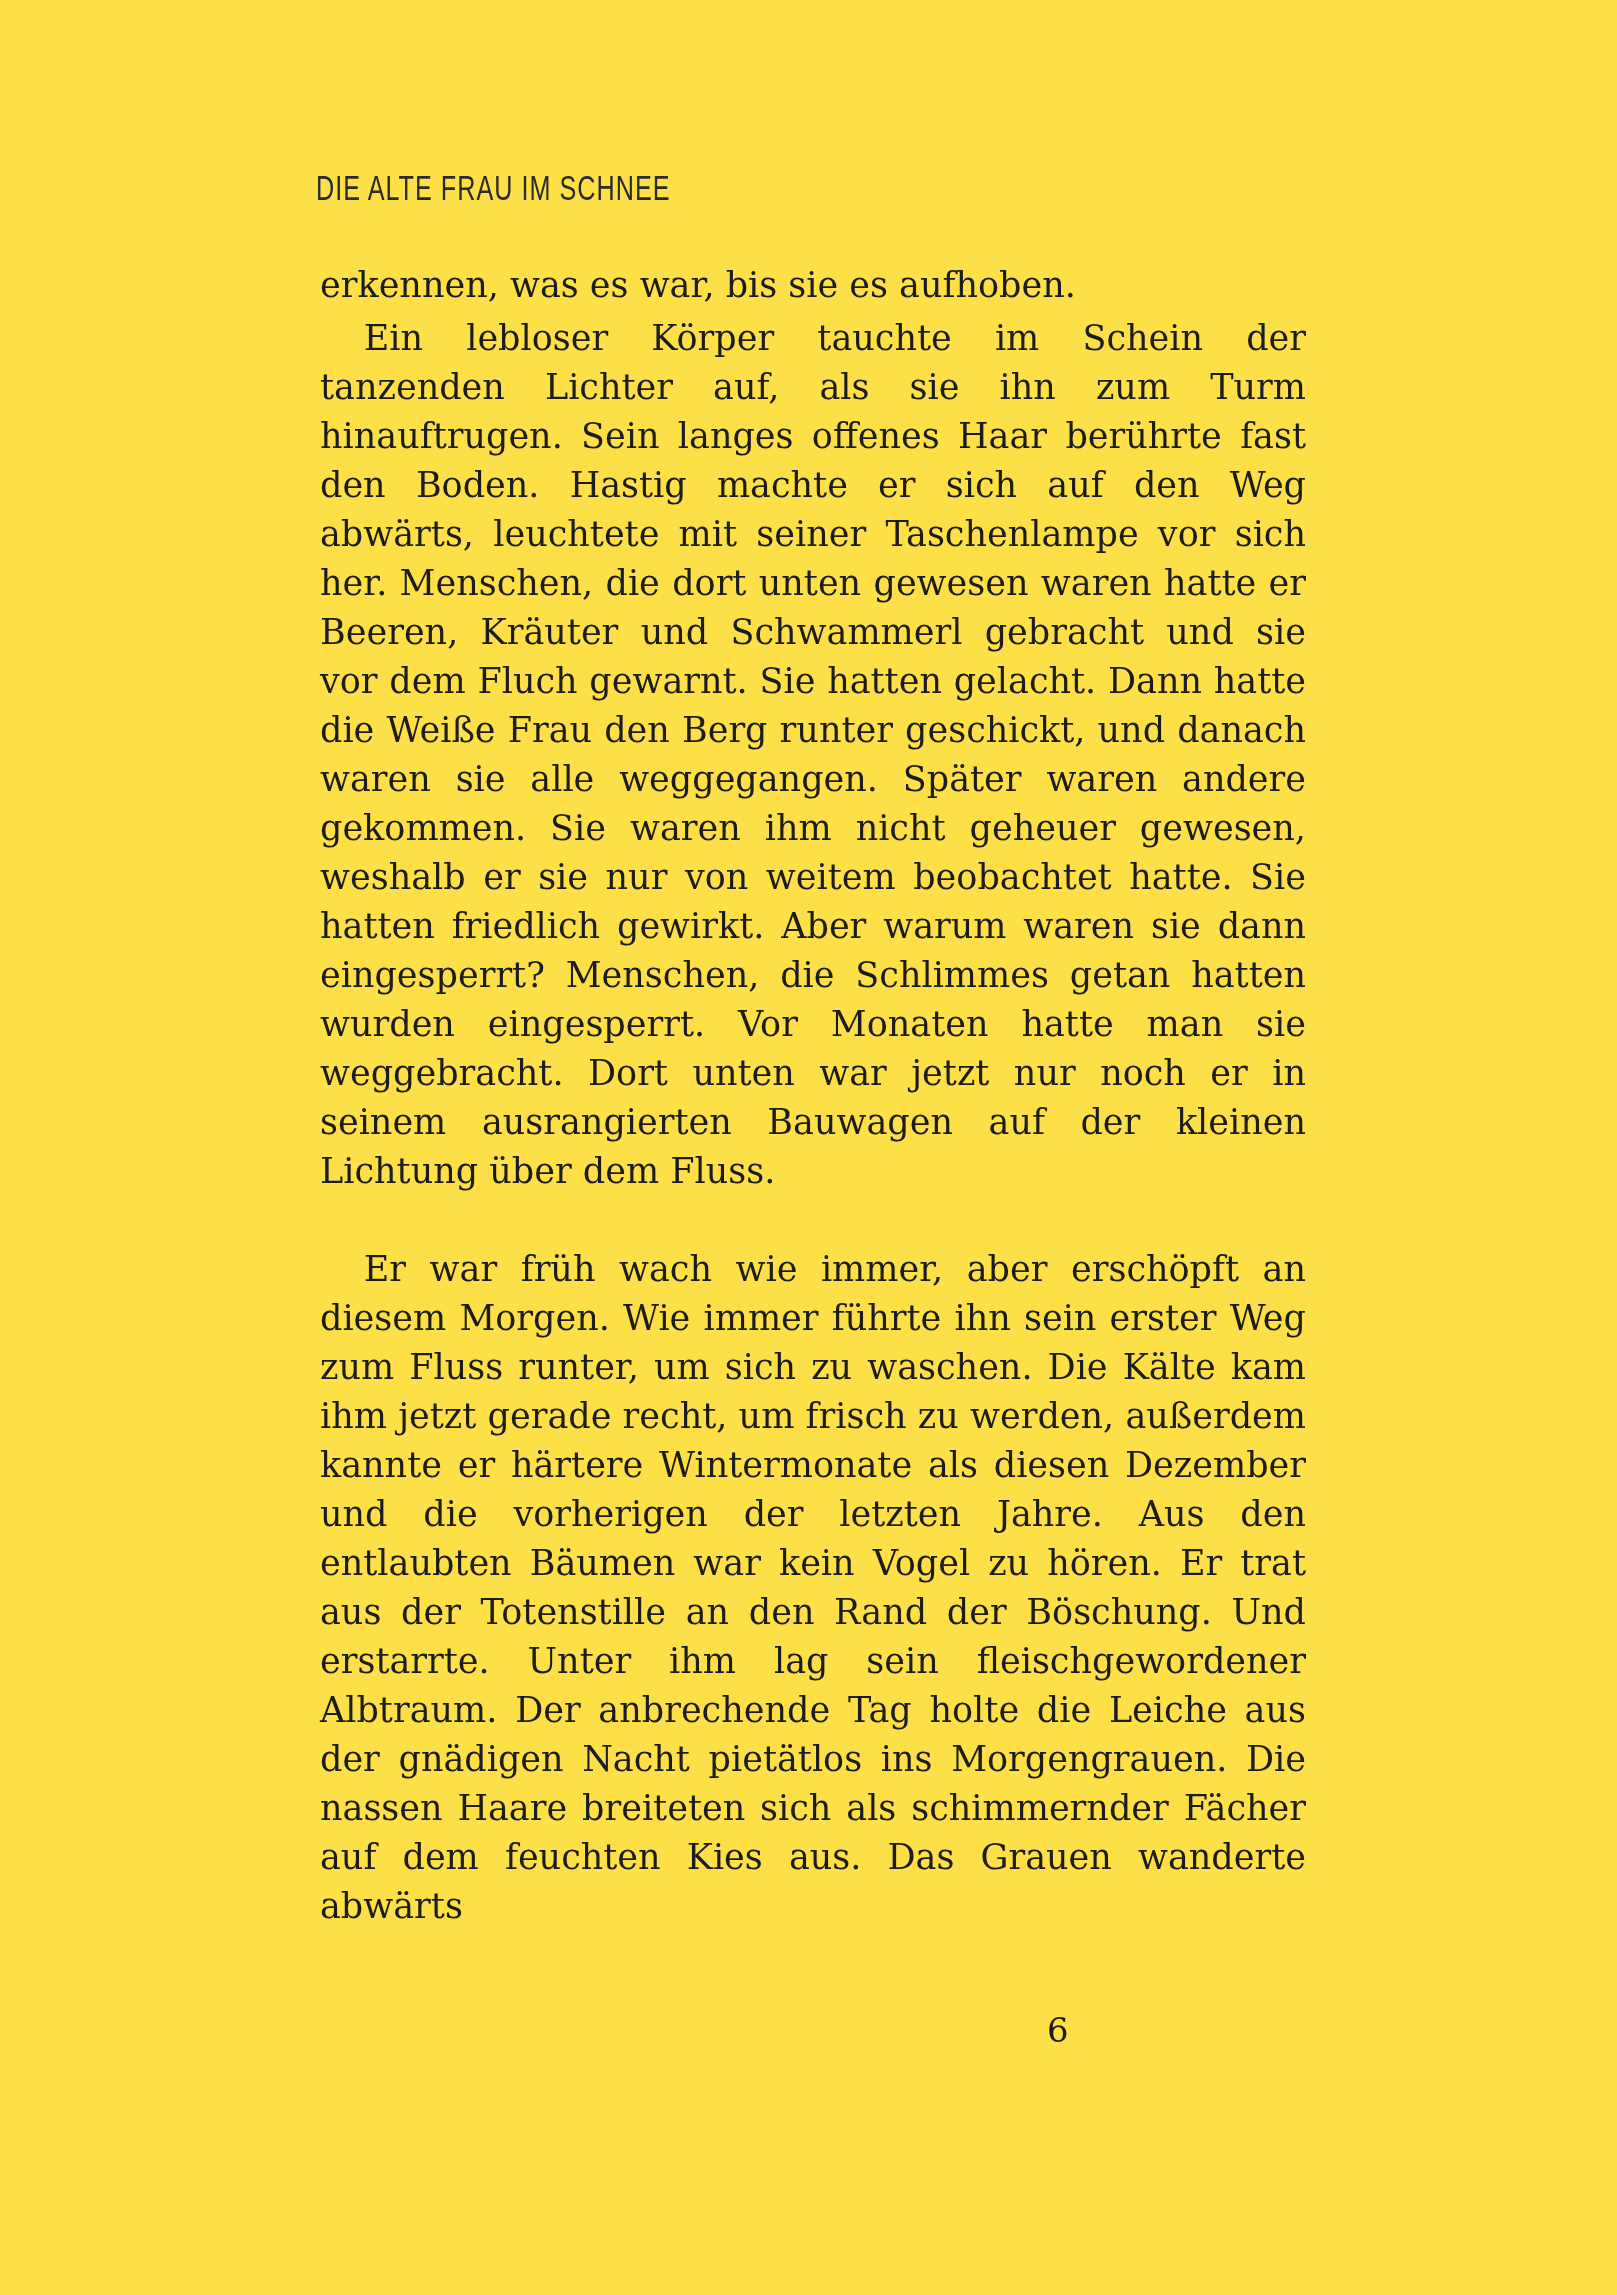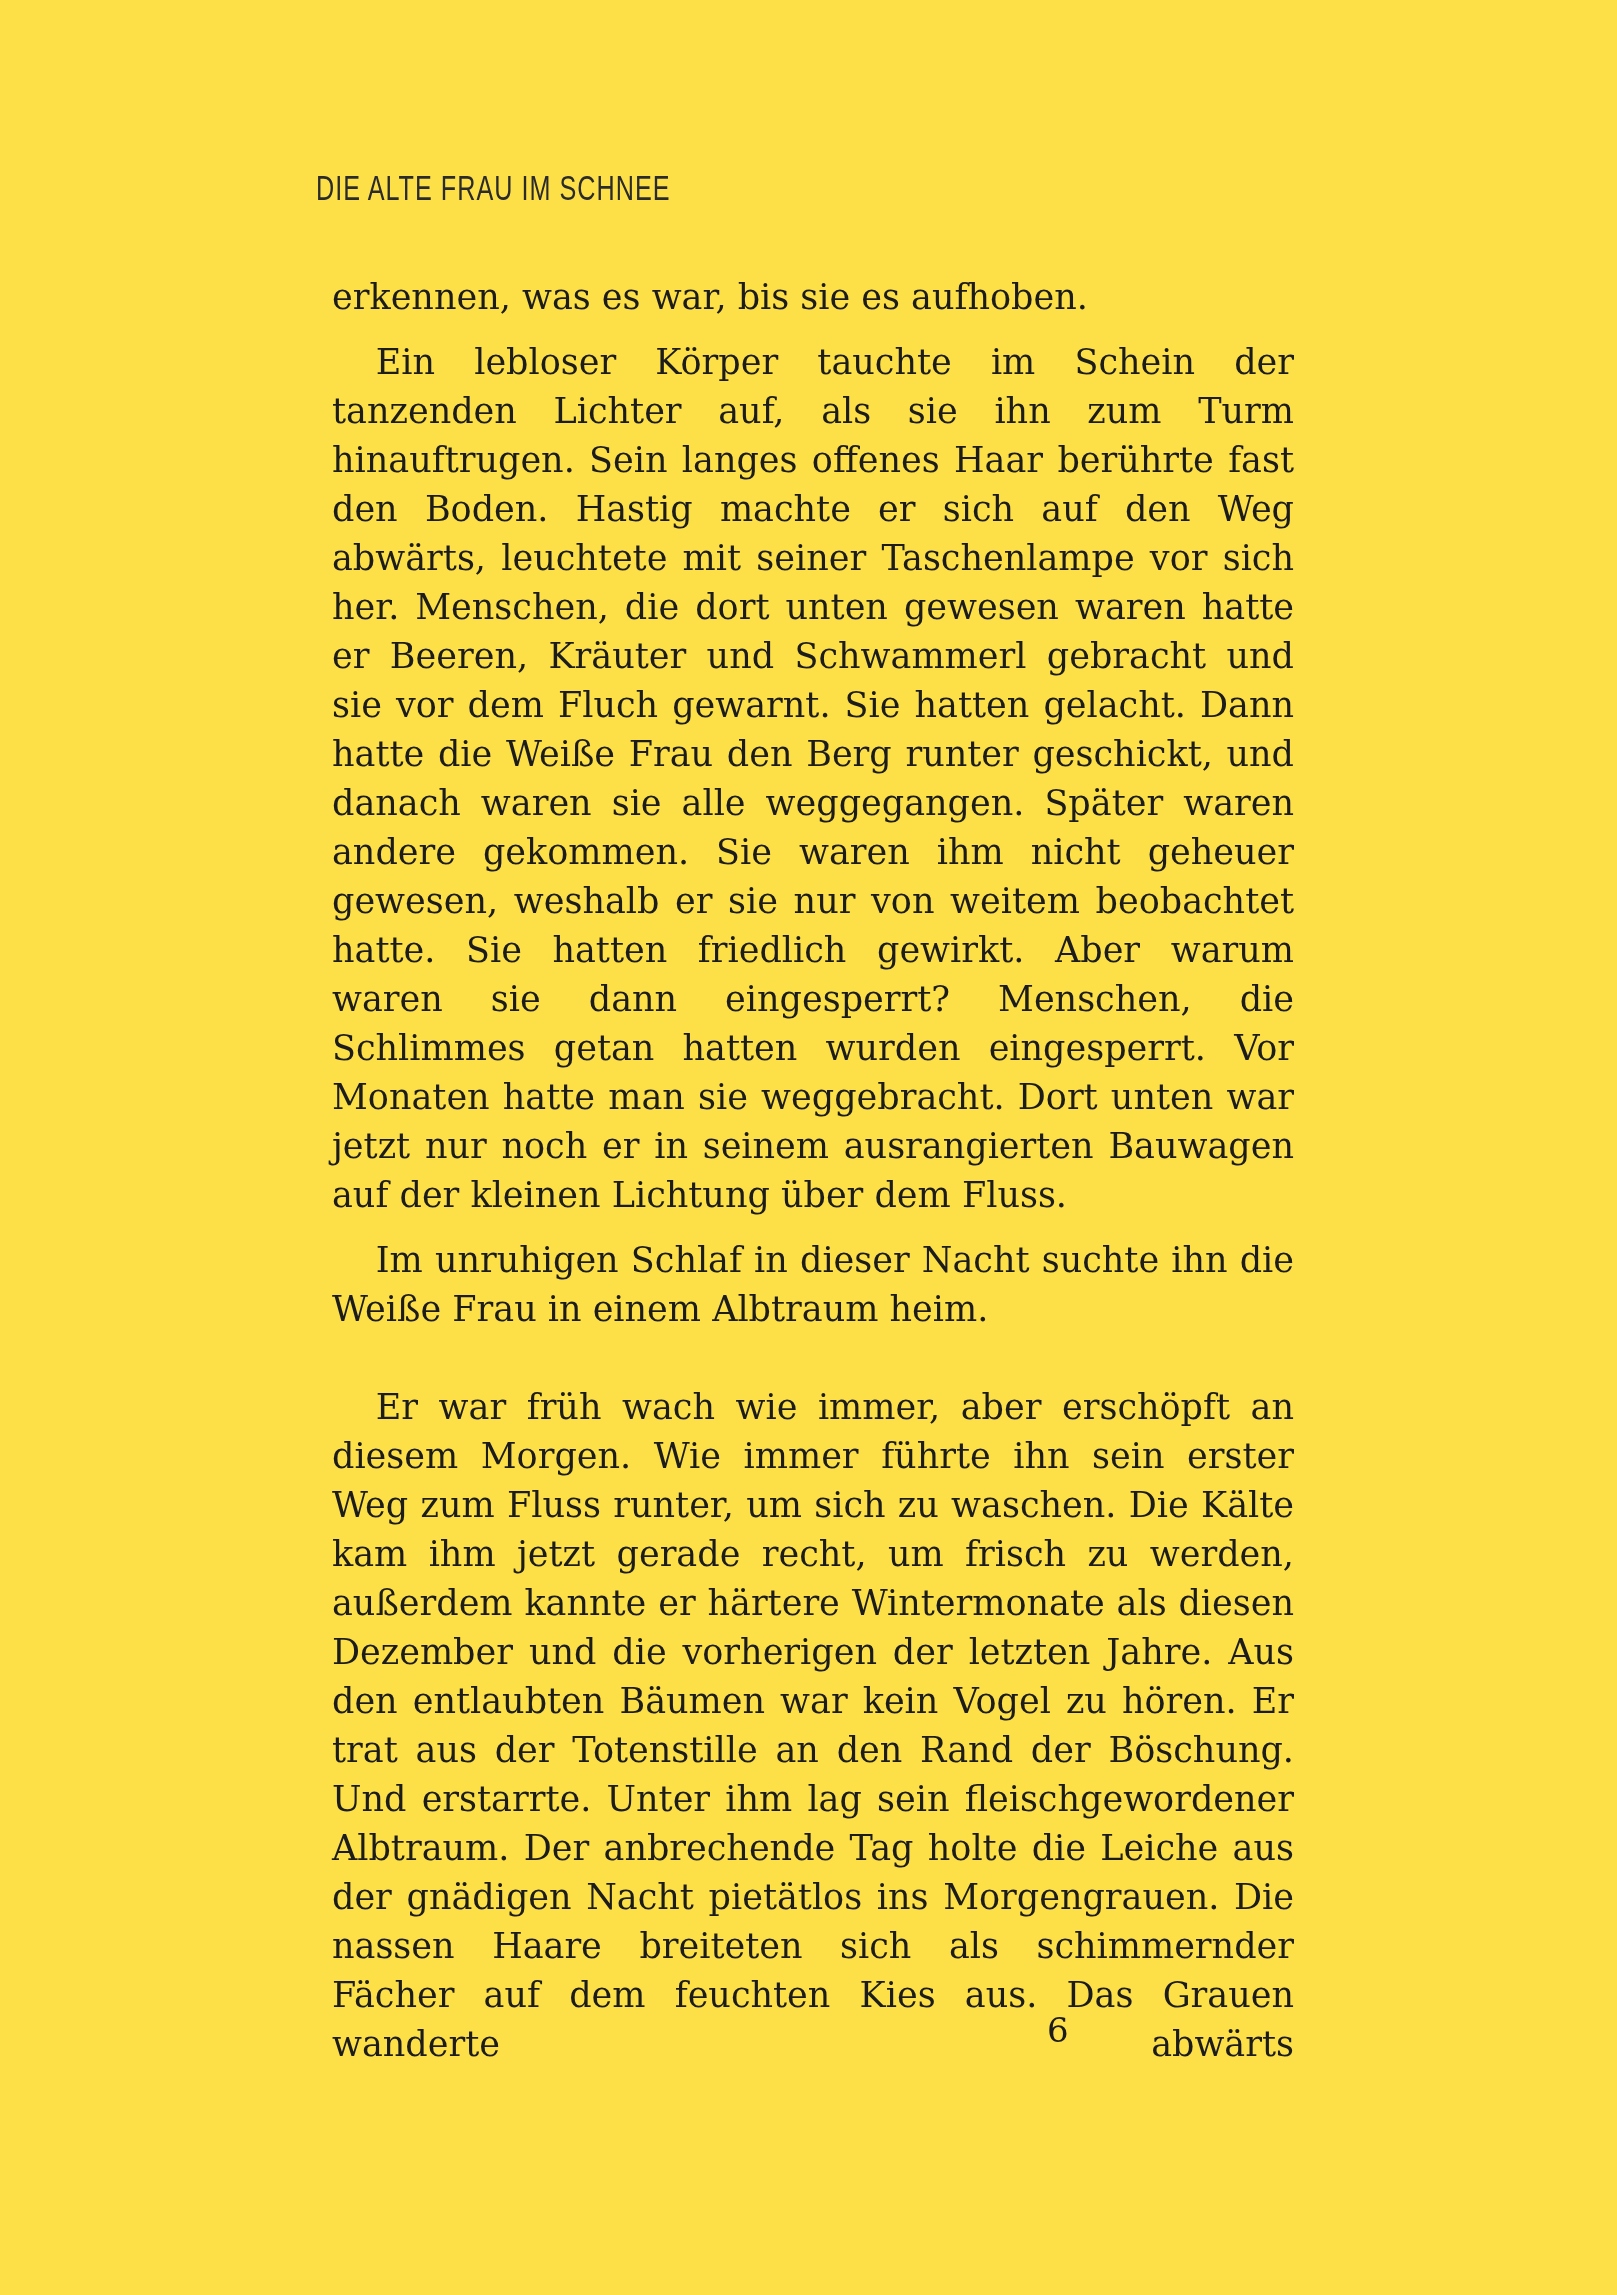--- a/index.html
+++ b/index.html
@@ -37,21 +37,21 @@
     position: absolute;
     left: 316px;
     top: 257px;
     width: 994px;
     color: #1c1c1c;
     font-size: 35px;
     line-height: 49px;
     text-align: justify;
     hyphens: none;
   }
-  .para { margin: 16px; }
+  .para { margin: 4px; }
   .para.indent { text-indent: 1.25em; }
   .para.spaced { margin-top: 49px; }
   
   .text-block .para:last-child { text-align-last: justify; }
   .page-number {
     position: absolute;
     left: 1047px;
     top: 2010px;
     font-size: 34px;
     color: #1c1c1c;
@@ -62,20 +62,19 @@
 
 <div class="page">
 
   <div class="running-header">
     <span class="header-text">DIE ALTE FRAU IM SCHNEE</span>
   </div>
 
   <div class="text-block" id="paragraphs">
       <p class="para">erkennen, was es war, bis sie es aufhoben.</p>
       <p class="para indent">Ein lebloser Körper tauchte im Schein der tanzenden Lichter auf, als sie ihn zum Turm hinauftrugen. Sein langes offenes Haar berührte fast den Boden. Hastig machte er sich auf den Weg abwärts, leuchtete mit seiner Taschenlampe vor sich her. Menschen, die dort unten gewesen waren hatte er Beeren, Kräuter und Schwammerl gebracht und sie vor dem Fluch gewarnt. Sie hatten gelacht. Dann hatte die Weiße Frau den Berg runter geschickt, und danach waren sie alle weggegangen. Später waren andere gekommen. Sie waren ihm nicht geheuer gewesen, weshalb er sie nur von weitem beobachtet hatte. Sie hatten friedlich gewirkt. Aber warum waren sie dann eingesperrt? Menschen, die Schlimmes getan hatten wurden eingesperrt. Vor Monaten hatte man sie weggebracht. Dort unten war jetzt nur noch er in seinem ausrangierten Bauwagen auf der kleinen Lichtung über dem Fluss.</p>
-      <p class="para indent">Im unruhigen Schlaf in dieser Nacht suchte ihn die Weiße Frau in einem Albtraum heim.</p>
       <p class="para indent spaced">Er war früh wach wie immer, aber erschöpft an diesem Morgen. Wie immer führte ihn sein erster Weg zum Fluss runter, um sich zu waschen. Die Kälte kam ihm jetzt gerade recht, um frisch zu werden, außerdem kannte er härtere Wintermonate als diesen Dezember und die vorherigen der letzten Jahre. Aus den entlaubten Bäumen war kein Vogel zu hören. Er trat aus der Totenstille an den Rand der Böschung. Und erstarrte. Unter ihm lag sein fleischgewordener Albtraum. Der anbrechende Tag holte die Leiche aus der gnädigen Nacht pietätlos ins Morgengrauen. Die nassen Haare breiteten sich als schimmernder Fächer auf dem feuchten Kies aus. Das Grauen wanderte abwärts</p>
     </div>
 
   <div class="page-number">6</div>
 
 </div>
 
 
 </body></html>

